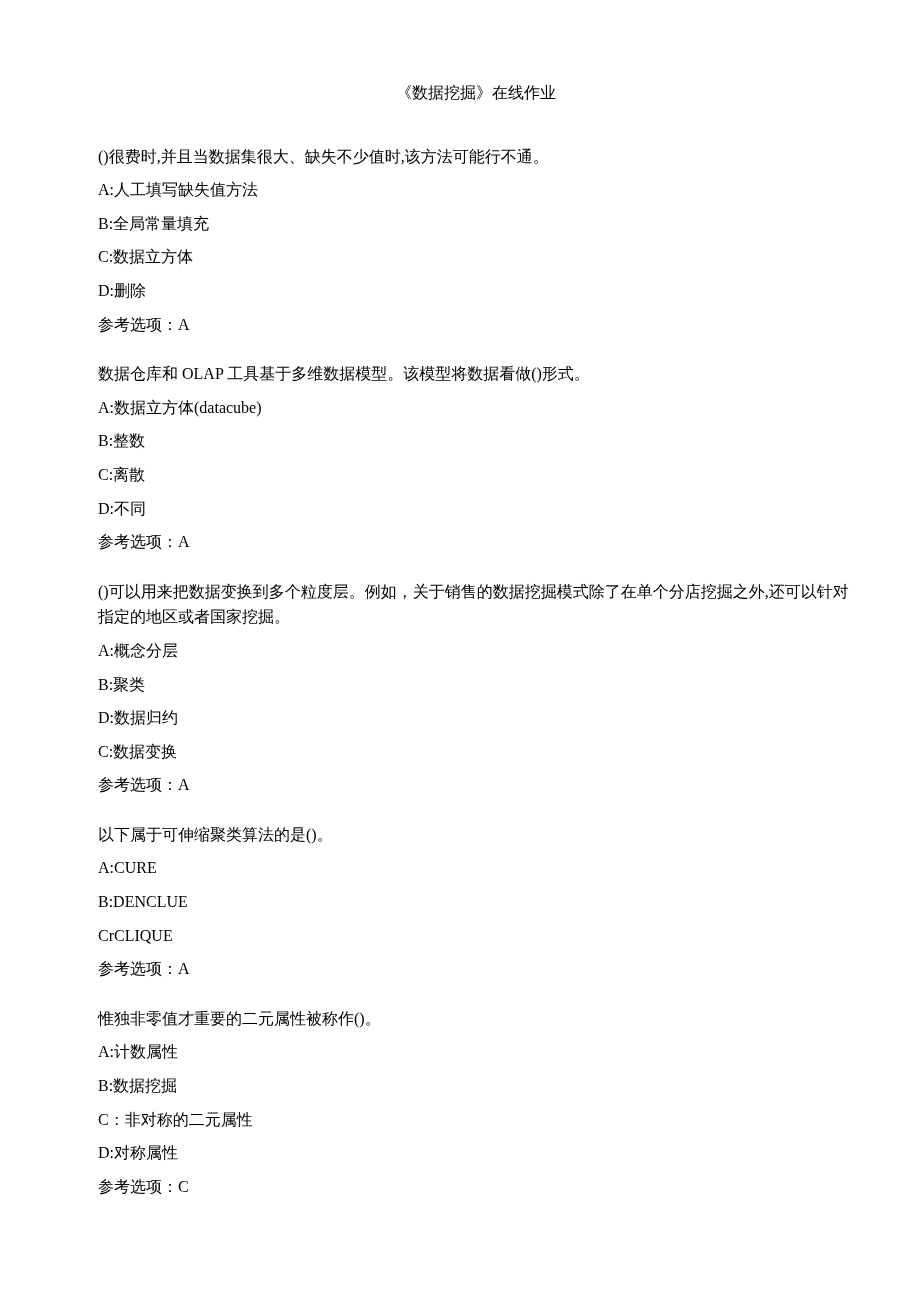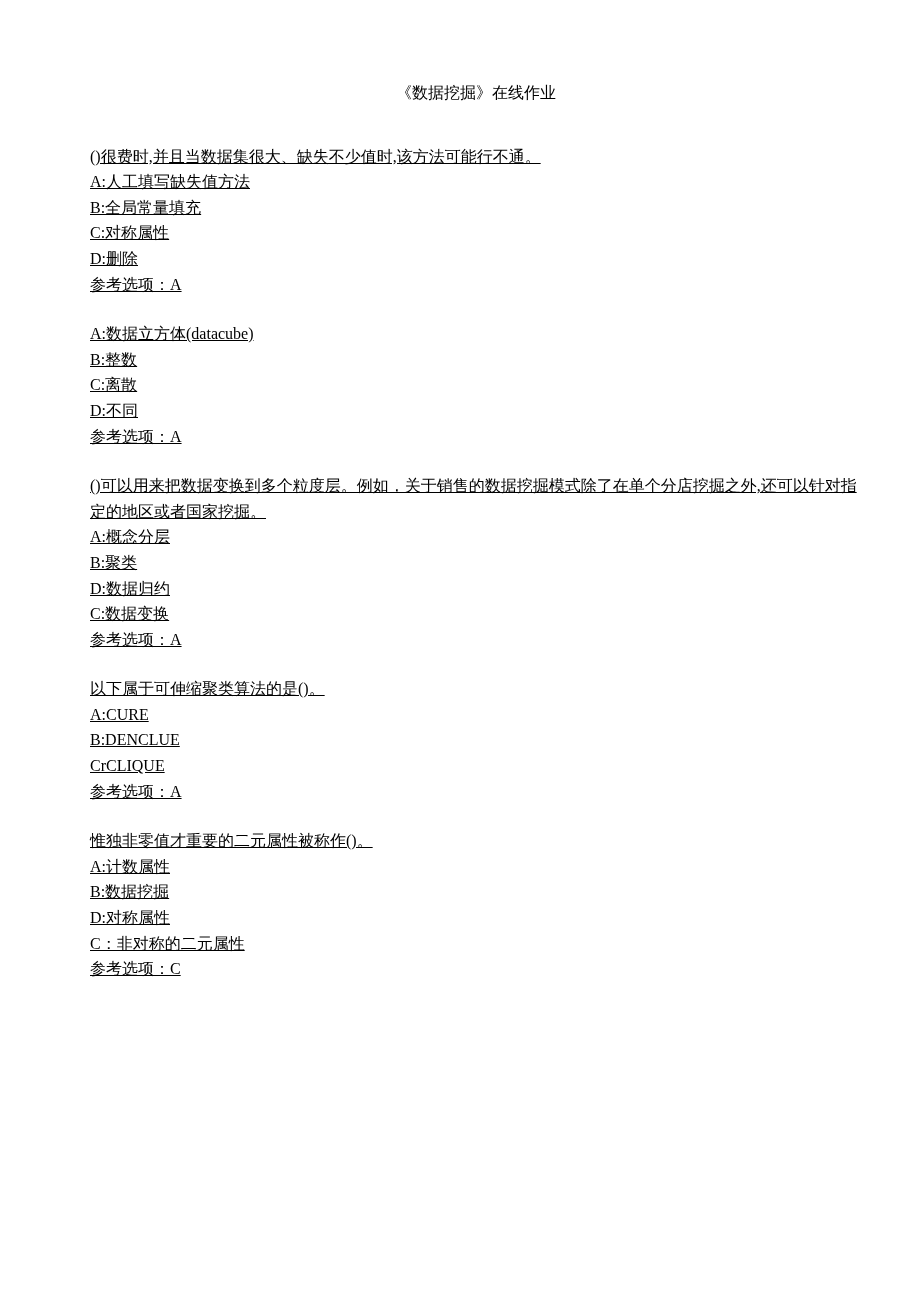--- a/index.html
+++ b/index.html
@@ -19,40 +19,40 @@
     }
     .title {
       text-align: center;
       font-size: 16px;
       margin-bottom: 38px;
     }
     .block {
       margin-bottom: 24px;
     }
     .line {
-      margin: 0;
-      text-decoration: underline;
+      margin: 8px;
     }
   </style>
 </head>
 <body>
 
 <div class="page">
   <div class="title">《数据挖掘》在线作业</div>
 
   <div class="block">
     <p class="line">()很费时,并且当数据集很大、缺失不少值时,该方法可能行不通。</p>
     <p class="line">A:人工填写缺失值方法</p>
     <p class="line">B:全局常量填充</p>
-    <p class="line">C:对称属性</p>
+    <p class="line">C:数据立方体</p>
     <p class="line">D:删除</p>
     <p class="line">参考选项：A</p>
   </div>
 
   <div class="block">
+    <p class="line">数据仓库和 OLAP 工具基于多维数据模型。该模型将数据看做()形式。</p>
     <p class="line">A:数据立方体(datacube)</p>
     <p class="line">B:整数</p>
     <p class="line">C:离散</p>
     <p class="line">D:不同</p>
     <p class="line">参考选项：A</p>
   </div>
 
 
   <div class="block">
     <p class="line">()可以用来把数据变换到多个粒度层。例如，关于销售的数据挖掘模式除了在单个分店挖掘之外,还可以针对指定的地区或者国家挖掘。</p>
@@ -68,17 +68,17 @@
     <p class="line">A:CURE</p>
     <p class="line">B:DENCLUE</p>
     <p class="line">CrCLIQUE</p>
     <p class="line">参考选项：A</p>
   </div>
 
   <div class="block">
     <p class="line">惟独非零值才重要的二元属性被称作()。</p>
     <p class="line">A:计数属性</p>
     <p class="line">B:数据挖掘</p>
+    <p class="line">C：非对称的二元属性</p>
     <p class="line">D:对称属性</p>
-    <p class="line">C：非对称的二元属性</p>
     <p class="line">参考选项：C</p>
   </div>
 </div>
 
 </body></html>

